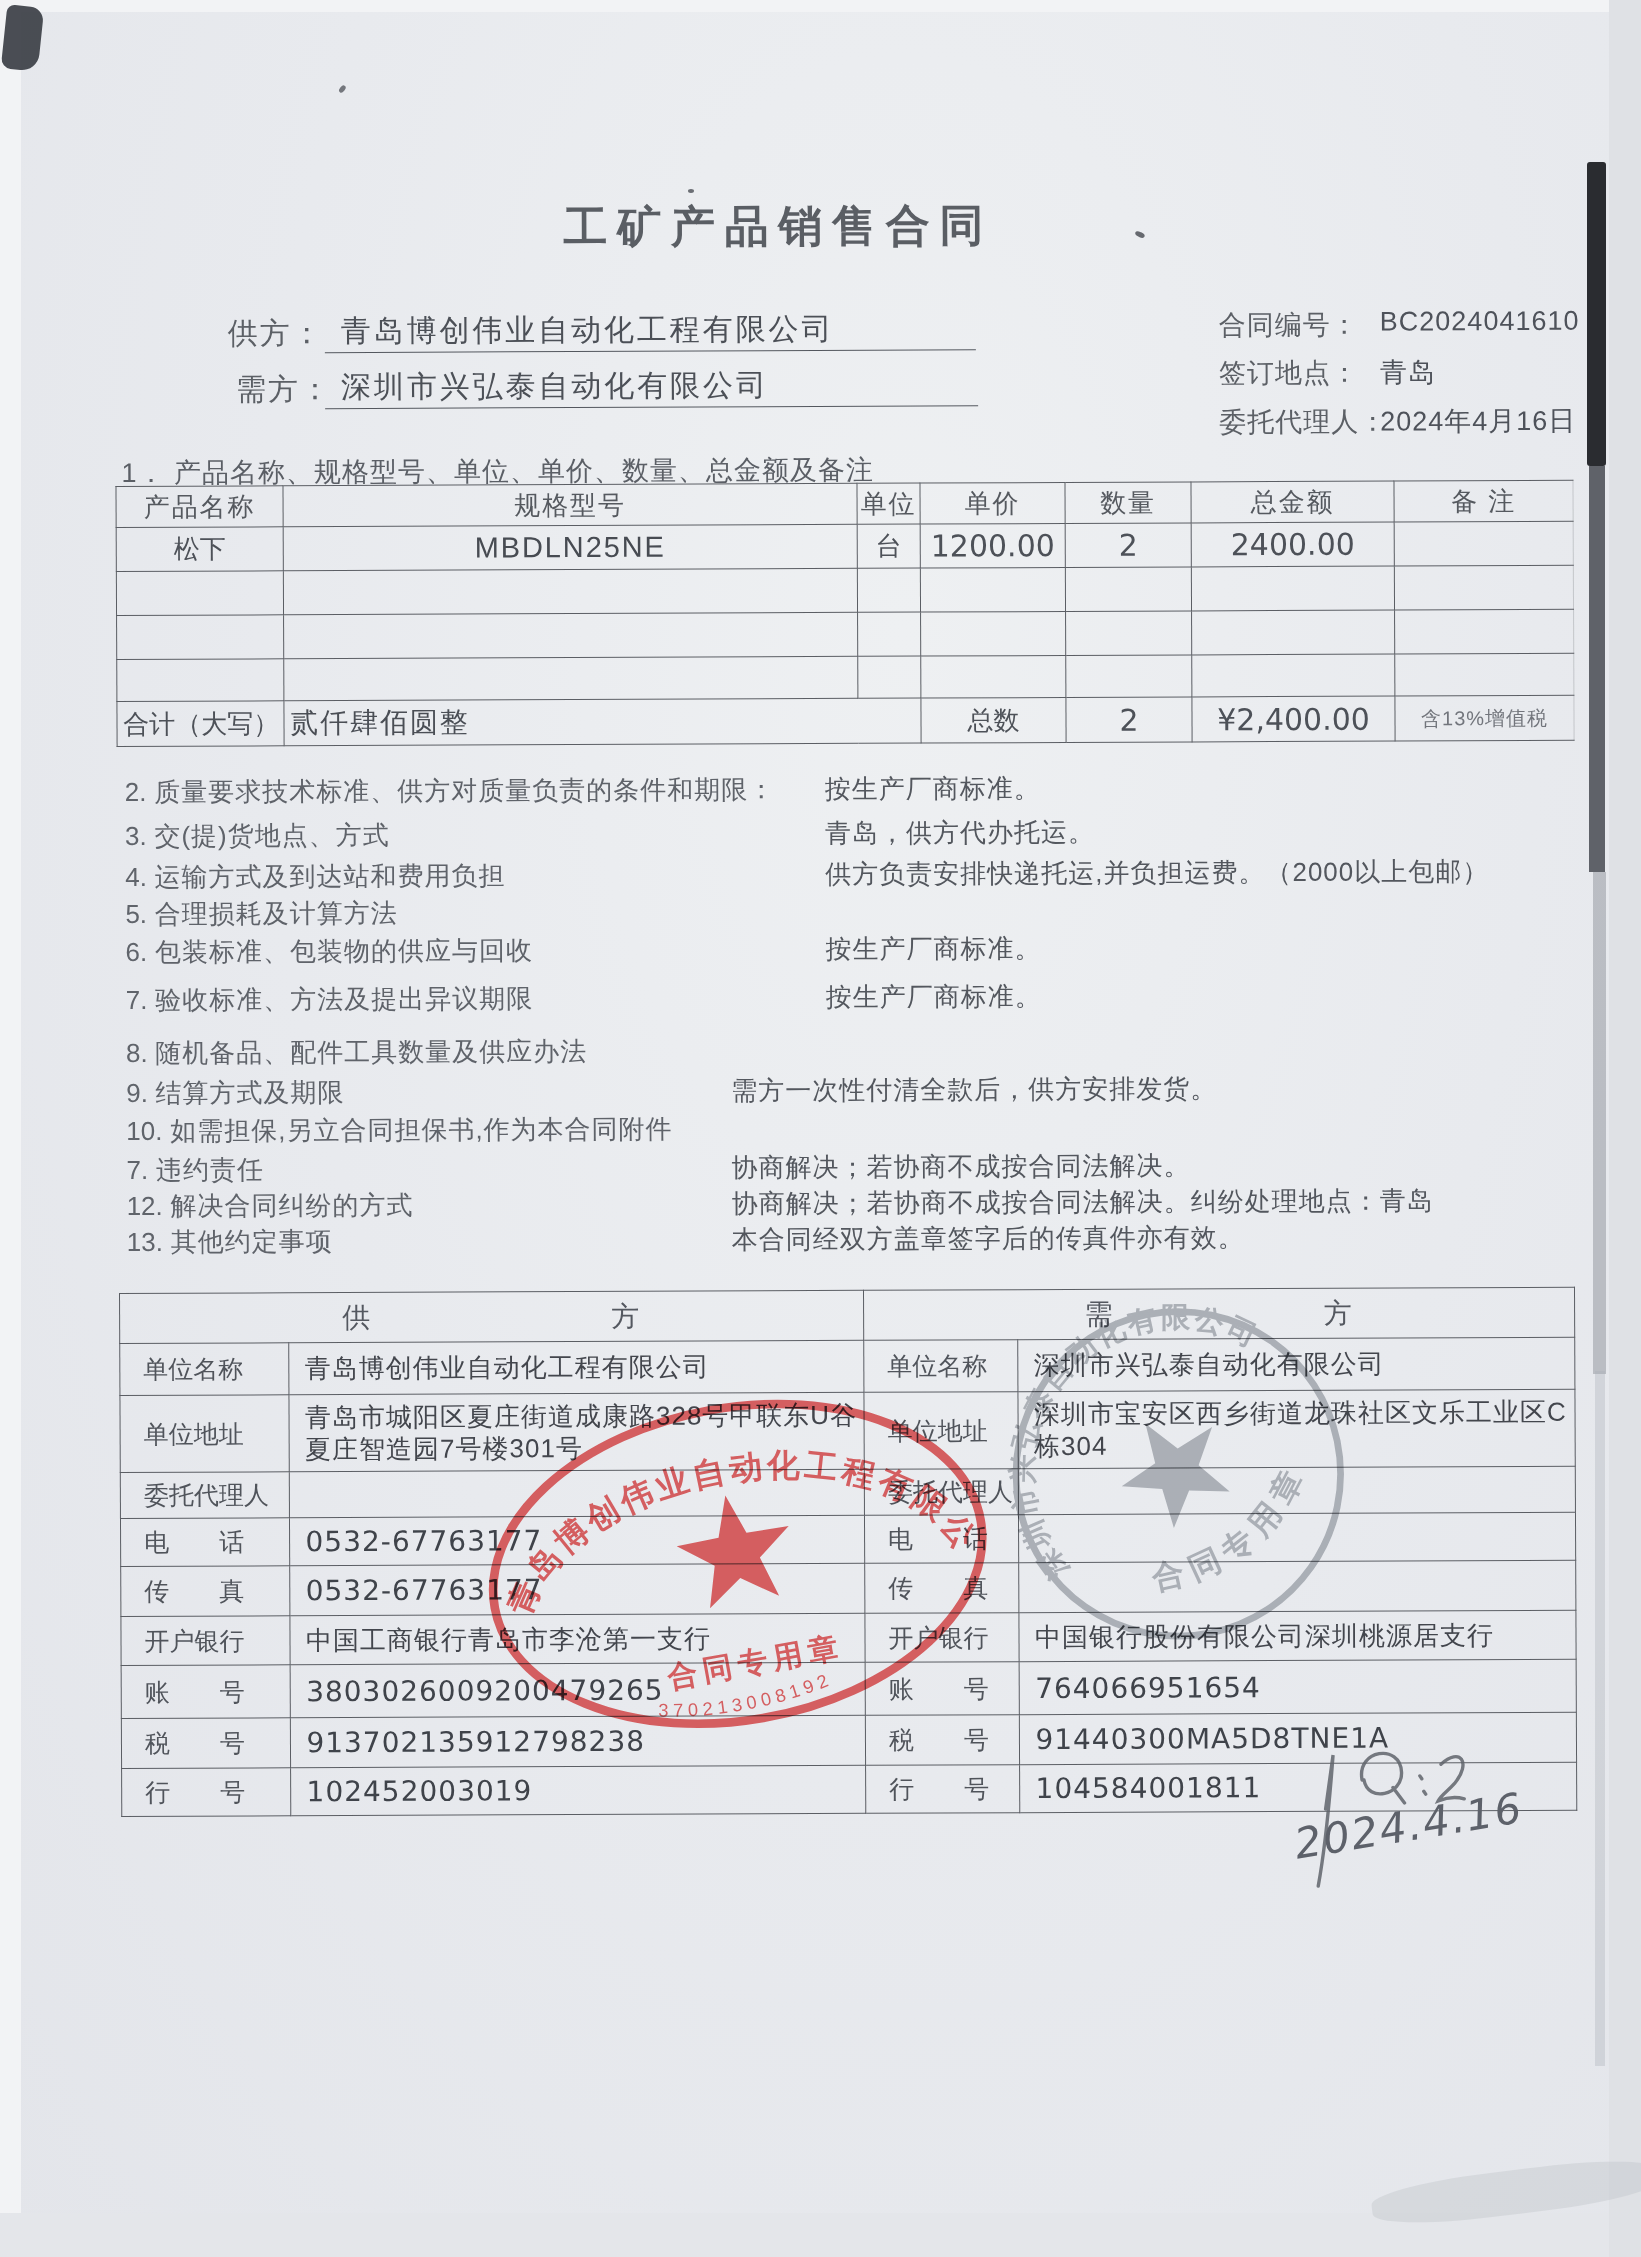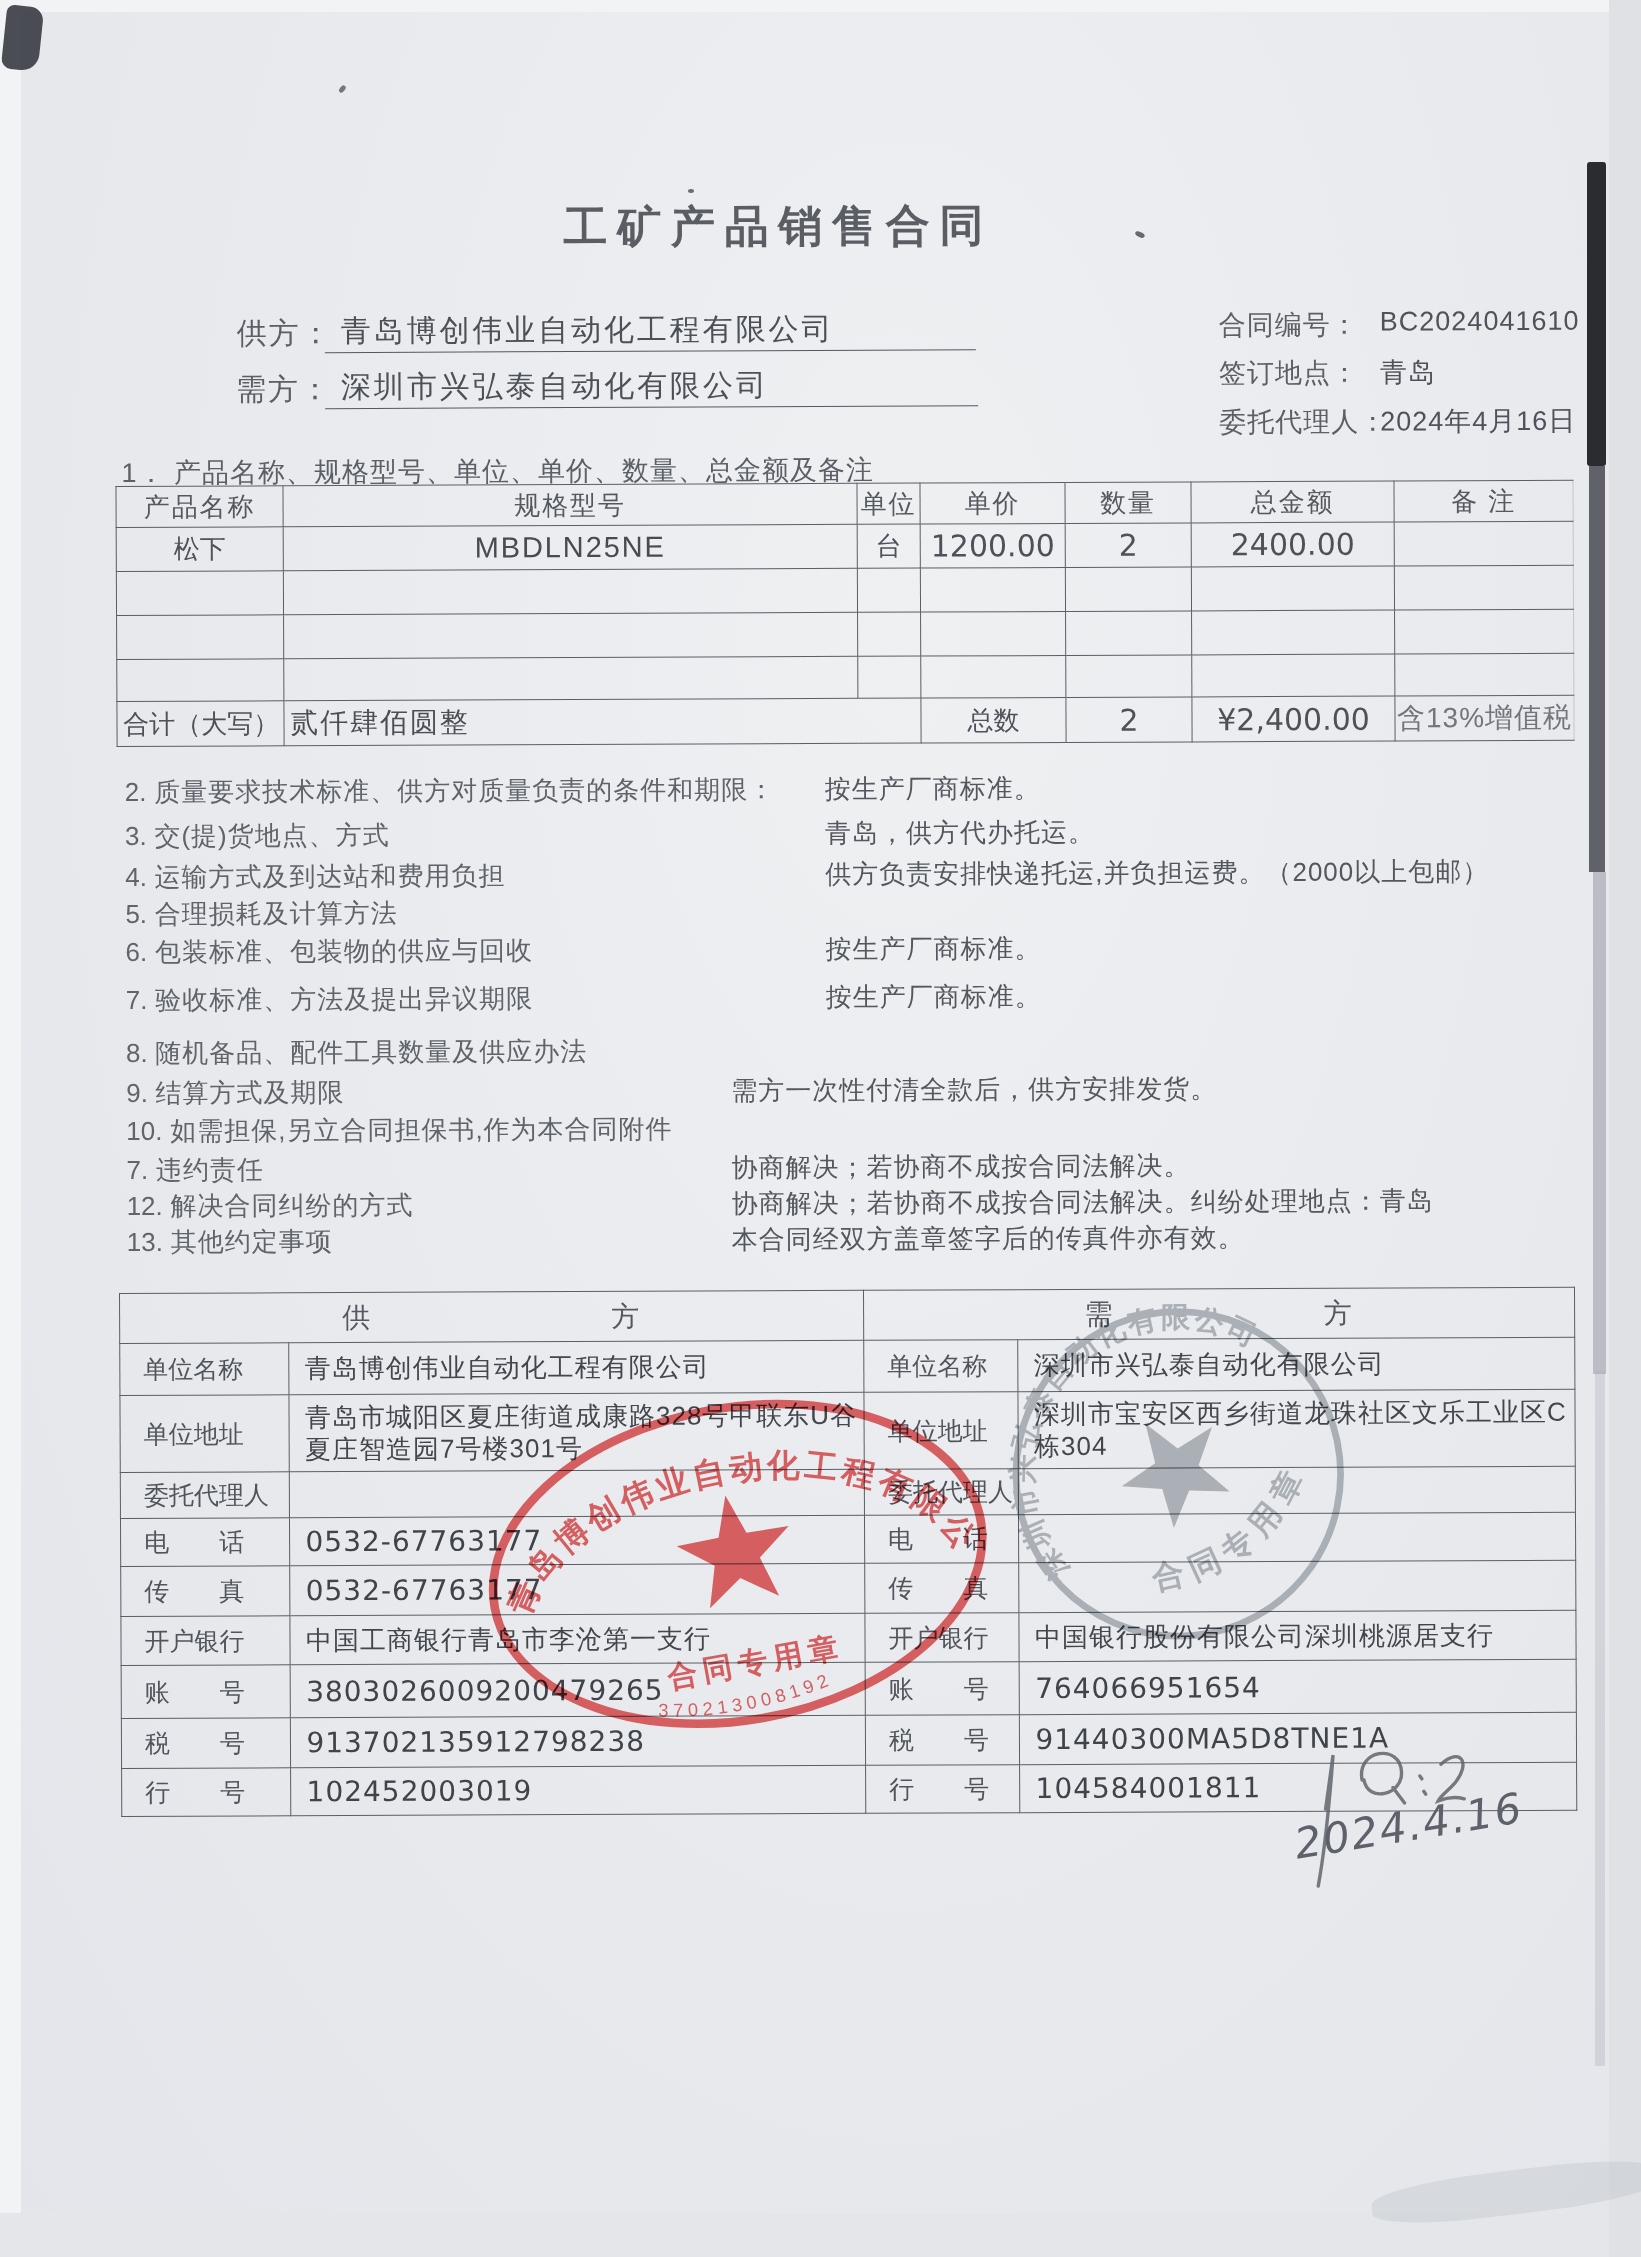--- a/index.html
+++ b/index.html
@@ -24,21 +24,21 @@
   table{border-collapse:collapse;table-layout:fixed;}
   #ptable{left:118px;top:483px;width:1456px;}
   #ptable td{border:1.9px solid #5b5e64;text-align:center;font-size:26px;color:#4d5158;
              padding:0;overflow:hidden;white-space:nowrap;}
   #ptable td.faded-r{border-right-color:rgba(91,94,100,0.25);}
   #ptable .model{font-size:29px;letter-spacing:1.9px;color:#474b52;}
   #ptable .hcell{color:#55595f;letter-spacing:1.9px;}
   #ptable .num{font-family:"DejaVu Sans",sans-serif;font-size:30px;}
   #ptable .t-left{text-align:left;padding-left:5.8px;}
   #ptable .words{font-size:28px;color:#4a4e55;letter-spacing:1.9px;}
-  #ptable .remark-total{font-size:28px;color:rgba(84,88,95,0.8);letter-spacing:1px;}
+  #ptable .remark-total{font-size:20px;color:rgba(84,88,95,0.8);letter-spacing:1px;}
   
   .term{left:126px;width:1506px;height:39px;font-size:26px;white-space:nowrap;}
   .t-no{color:#60646b;margin-right:7.7px;}
   .t-clause{color:#5f636a;letter-spacing:1px;}
   .t-value{position:absolute;top:0;color:#53575e;letter-spacing:1px;}
   .v-a{left:700px;}
   .v-b{left:605px;}
   
   #stable{left:118px;top:1290px;width:1456px;}
   #stable td{border:1.9px solid #5b5e64;font-size:25px;color:#50545b;padding:0 0 0 23px;
@@ -57,21 +57,21 @@
 </style>
 </head>
 <body>
 
 <div id="page">
 
   <div id="content">
 
     <div class="abs doc-title">工矿产品销售合同</div>
 
-    <span class="abs party-label" style="left:240px;top:311px;font-family:Liberation Mono, monospace;">供方：</span>
+    <span class="abs party-label" style="left:231px;top:311px;font-family:Liberation Mono, monospace;">供方：</span>
     <span class="abs party-value" style="left:344px;top:309px;">青岛博创伟业自动化工程有限公司</span>
     <div class="abs uline" style="left:328px;top:350px;width:651px;"></div>
 
     <span class="abs party-label" style="left:239px;top:367px;">需方：</span>
     <span class="abs party-value" style="left:344px;top:365px;">深圳市兴弘泰自动化有限公司</span>
     <div class="abs uline" style="left:328px;top:406px;width:653px;"></div>
 
     <span class="abs meta-label" style="left:1222px;top:309px;">合同编号：</span>
     <span class="abs meta-value" style="left:1383px;top:309px;">BC2024041610</span>
     <span class="abs meta-label" style="left:1222px;top:357px;">签订地点：</span>

